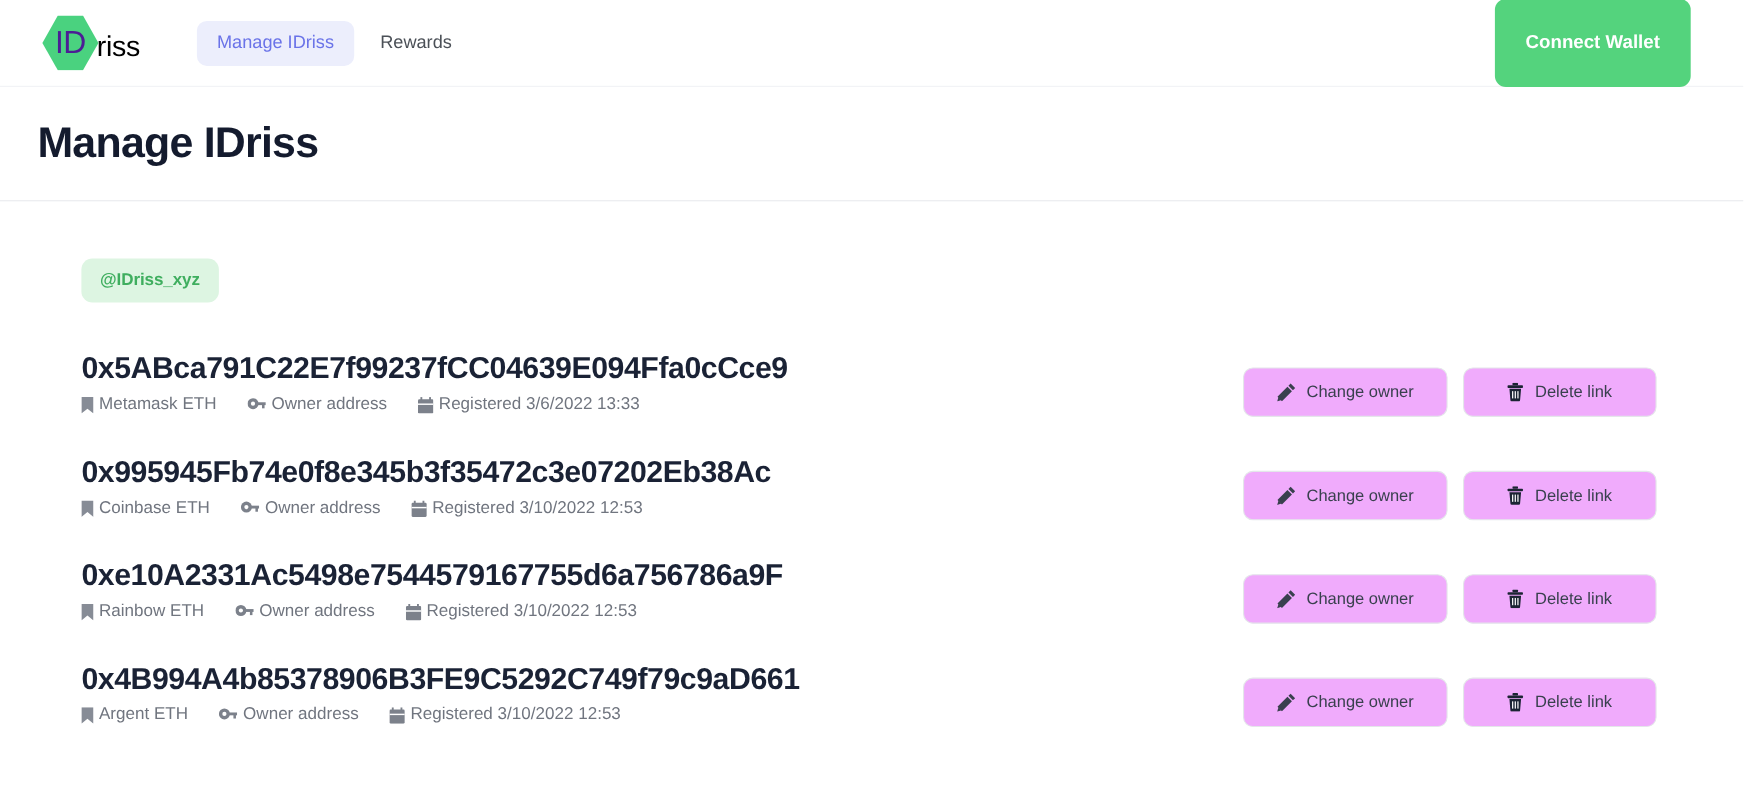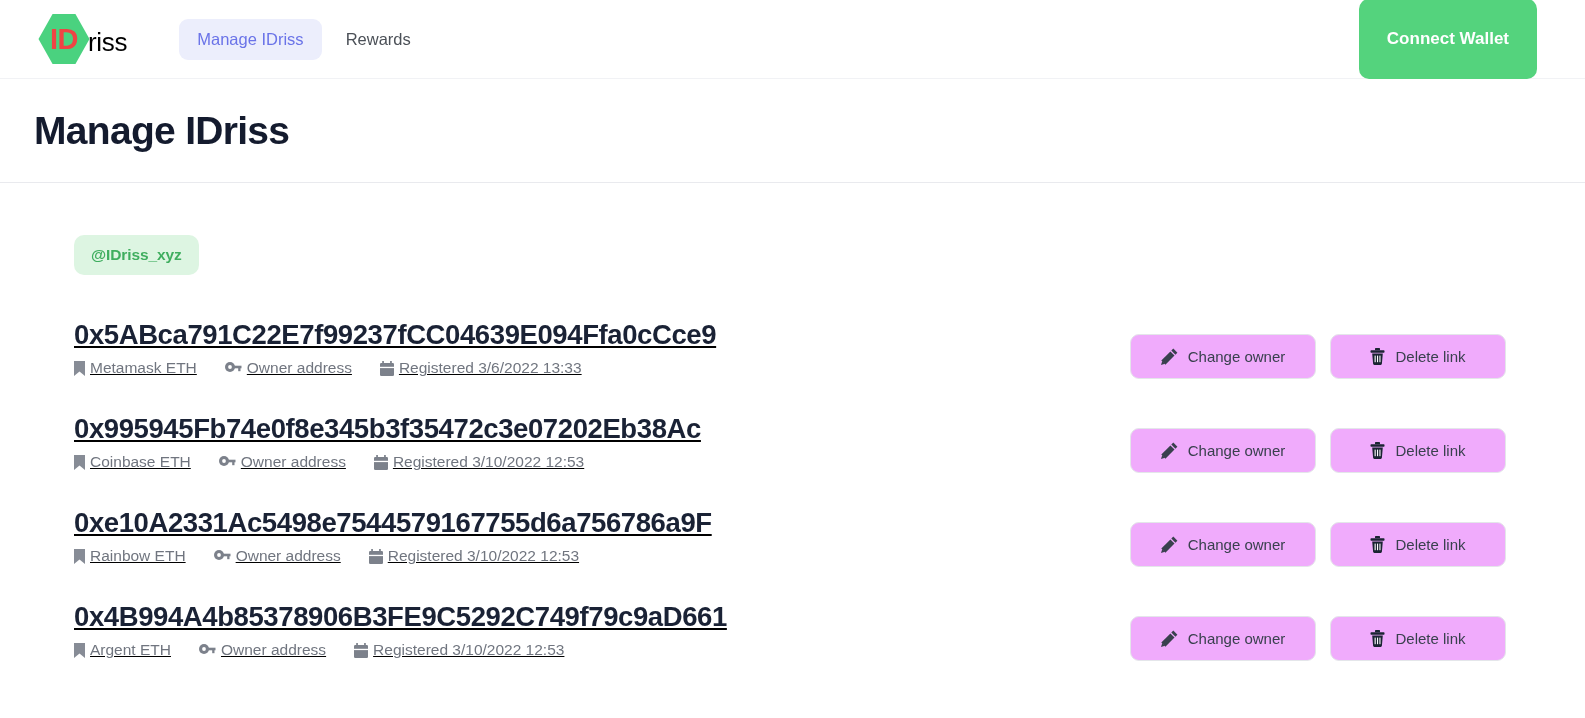--- a/index.html
+++ b/index.html
@@ -42,22 +42,22 @@
     left: 4px; top: 3px;
     width: 52px;
     height: 52px;
     background: #4ad27f;
     clip-path: polygon(28% 2%, 72% 2%, 99% 50%, 72% 98%, 28% 98%, 1% 50%);
     border-radius: 9px;
   }
   .brand-id {
     position: relative;
     font-size: 29px;
-    font-weight: bold;
-    color: #ef4444;
+    font-weight: normal;
+    color: #4c1d95;
     letter-spacing: -0.5px;
     line-height: 1;
     padding-left: 2px;
     z-index: 2;
   }
   .brand-rest {
     font-size: 26px;
     font-weight: normal;
     color: #000000;
     margin-left: -4px;
@@ -129,21 +129,20 @@
     color: #3fae5f;
     font-size: 15.5px;
     font-weight: bold;
     border-radius: 10px;
     padding: 11px 17px;
     letter-spacing: -0.1px;
   }
 
   .rows {
     margin-top: 45px;
-    text-decoration: underline;
   }
 
   .row {
     position: relative;
     height: 94px;
     display: flex;
     align-items: flex-start;
   }
 
   .row-left {

